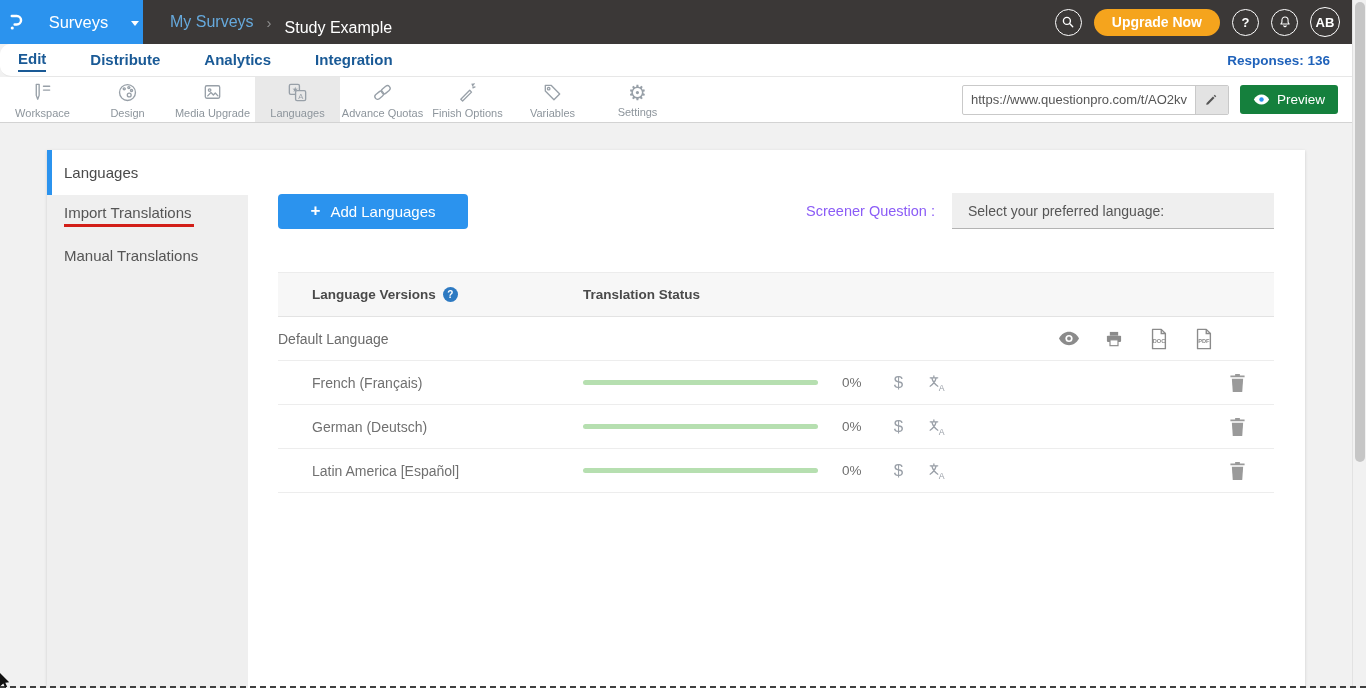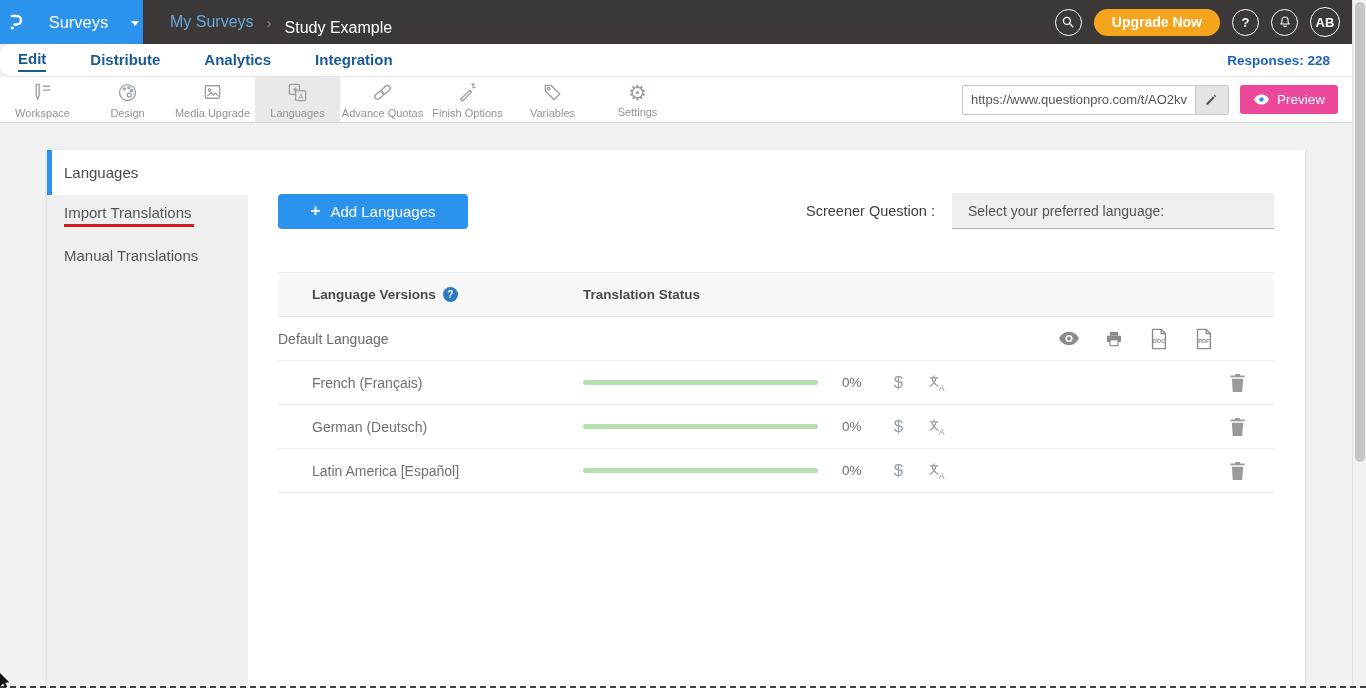--- a/index.html
+++ b/index.html
@@ -31,36 +31,36 @@
   .toolbar { height:46px; background:#fff; border-bottom:1px solid #d3d3d3; display:flex; align-items:stretch; }
   .tool-item { width:85px; display:flex; flex-direction:column; align-items:center; justify-content:center; gap:3px; cursor:pointer; }
   .tool-item.active { background:#e9e9e9; }
   .tool-item svg { width:23px; height:23px; stroke:#98a0a8; fill:none; stroke-width:1.4; stroke-linecap:round; stroke-linejoin:round; }
   .tool-item .glyph { font-size:21px; color:#98a0a8; line-height:21px; }
   .tool-label { font-size:11px; color:#8d959c; white-space:nowrap; }
   .toolbar-right { margin-left:auto; display:flex; align-items:center; gap:11px; margin-right:28px; }
   .url-box { width:267px; height:30px; border:1px solid #c9c9c9; border-radius:2px; background:#fff; display:flex; align-items:center; overflow:hidden; }
   .url-input { flex:1; border:none; outline:none; font-size:13px; color:#555; padding:0 8px; font-family:inherit; background:transparent; }
   .url-edit { width:33px; height:100%; background:#e3e3e3; border-left:1px solid #c9c9c9; display:flex; align-items:center; justify-content:center; cursor:pointer; }
-  .preview-btn { height:29px; padding:0 13px; background:#ec4899; border:none; border-radius:3px; color:#fff; font-size:13.5px; display:flex; align-items:center; gap:7px; cursor:pointer; font-family:inherit; }
+  .preview-btn { height:29px; padding:0 13px; background:#15803d; border:none; border-radius:3px; color:#fff; font-size:13.5px; display:flex; align-items:center; gap:7px; cursor:pointer; font-family:inherit; }
 
   
   .main { position:relative; height:565px; background:#f1f1f1; }
   .card { position:absolute; left:47px; top:27px; width:1258px; height:538px; background:#fff; box-shadow:0 1px 3px rgba(0,0,0,.15); display:flex; }
   .side { width:201px; background:#efefef; flex-shrink:0; }
   .side-item { font-size:15px; color:#555; padding:0 0 0 17px; display:flex; flex-direction:column; justify-content:center; cursor:pointer; }
   .side-item.active { height:45px; background:#fff; border-left:5px solid #2b93ee; padding-left:12px; color:#4a4a4a; cursor:default; }
   .side-item.plain { height:40px; }
   .red-underline { width:130px; height:3px; background:#d21e18; margin-top:3px; }
 
   .content { flex:1; padding:0 31px 0 30px; }
   .controls { margin-top:43px; display:flex; align-items:center; }
   .add-btn { width:190px; height:35px; background:#2b93ee; border:none; border-radius:4px; color:#fff; font-size:15px; display:flex; align-items:center; justify-content:center; gap:10px; cursor:pointer; font-family:inherit; }
   .add-btn .plus { font-size:17px; font-weight:bold; margin-top:-1px; }
-  .screener-label { margin-left:auto; font-size:14.5px; color:#404040; margin-right:17px; }
+  .screener-label { margin-left:auto; font-size:14.5px; color:#8b5cf6; margin-right:17px; }
   .screener-select { width:322px; height:36px; background:#efefef; border:none; border-bottom:1px solid #b3b3b3; font-size:14px; color:#555; display:flex; align-items:center; padding-left:16px; cursor:pointer; }
 
   
   .table { margin-top:43px; }
   .t-head { height:45px; background:#f7f7f7; border-top:1px solid #ececec; border-bottom:1px solid #e3e3e3; display:flex; align-items:center; font-size:13.5px; font-weight:bold; color:#4a4a4a; }
   .col-name { width:305px; padding-left:34px; flex-shrink:0; display:flex; align-items:center; }
   .help-circle { width:15px; height:15px; border-radius:50%; background:#2e7ac2; color:#fff; font-size:10px; font-weight:bold; display:inline-flex; align-items:center; justify-content:center; margin-left:7px; cursor:pointer; }
   .t-row { height:44px; border-bottom:1px solid #ededed; display:flex; align-items:center; font-size:14px; }
   .name-default { color:#3f3f3f; }
   .name-wrap { display:flex; align-items:center; justify-content:space-between; width:271px; }
@@ -118,21 +118,21 @@
       </div>
       <div class="tb-circle avatar">AB</div>
     </div>
   </div>
 
   <div class="tabsbar">
     <span class="tab active">Edit</span>
     <span class="tab">Distribute</span>
     <span class="tab">Analytics</span>
     <span class="tab">Integration</span>
-    <span class="responses">Responses: 228</span>
+    <span class="responses">Responses: 136</span>
   </div>
 
   <div class="toolbar">
     <div class="tool-item">
       <svg viewBox="0 0 24 24">
         <path d="M5.5 3.5 h3 v11.5 l-1.5 4 -1.5 -4 z"></path>
           <path d="M13 5.5 h6.5 M13 9.5 h6.5"></path>
       </svg>
       <span class="tool-label">Workspace</span>
     </div>

